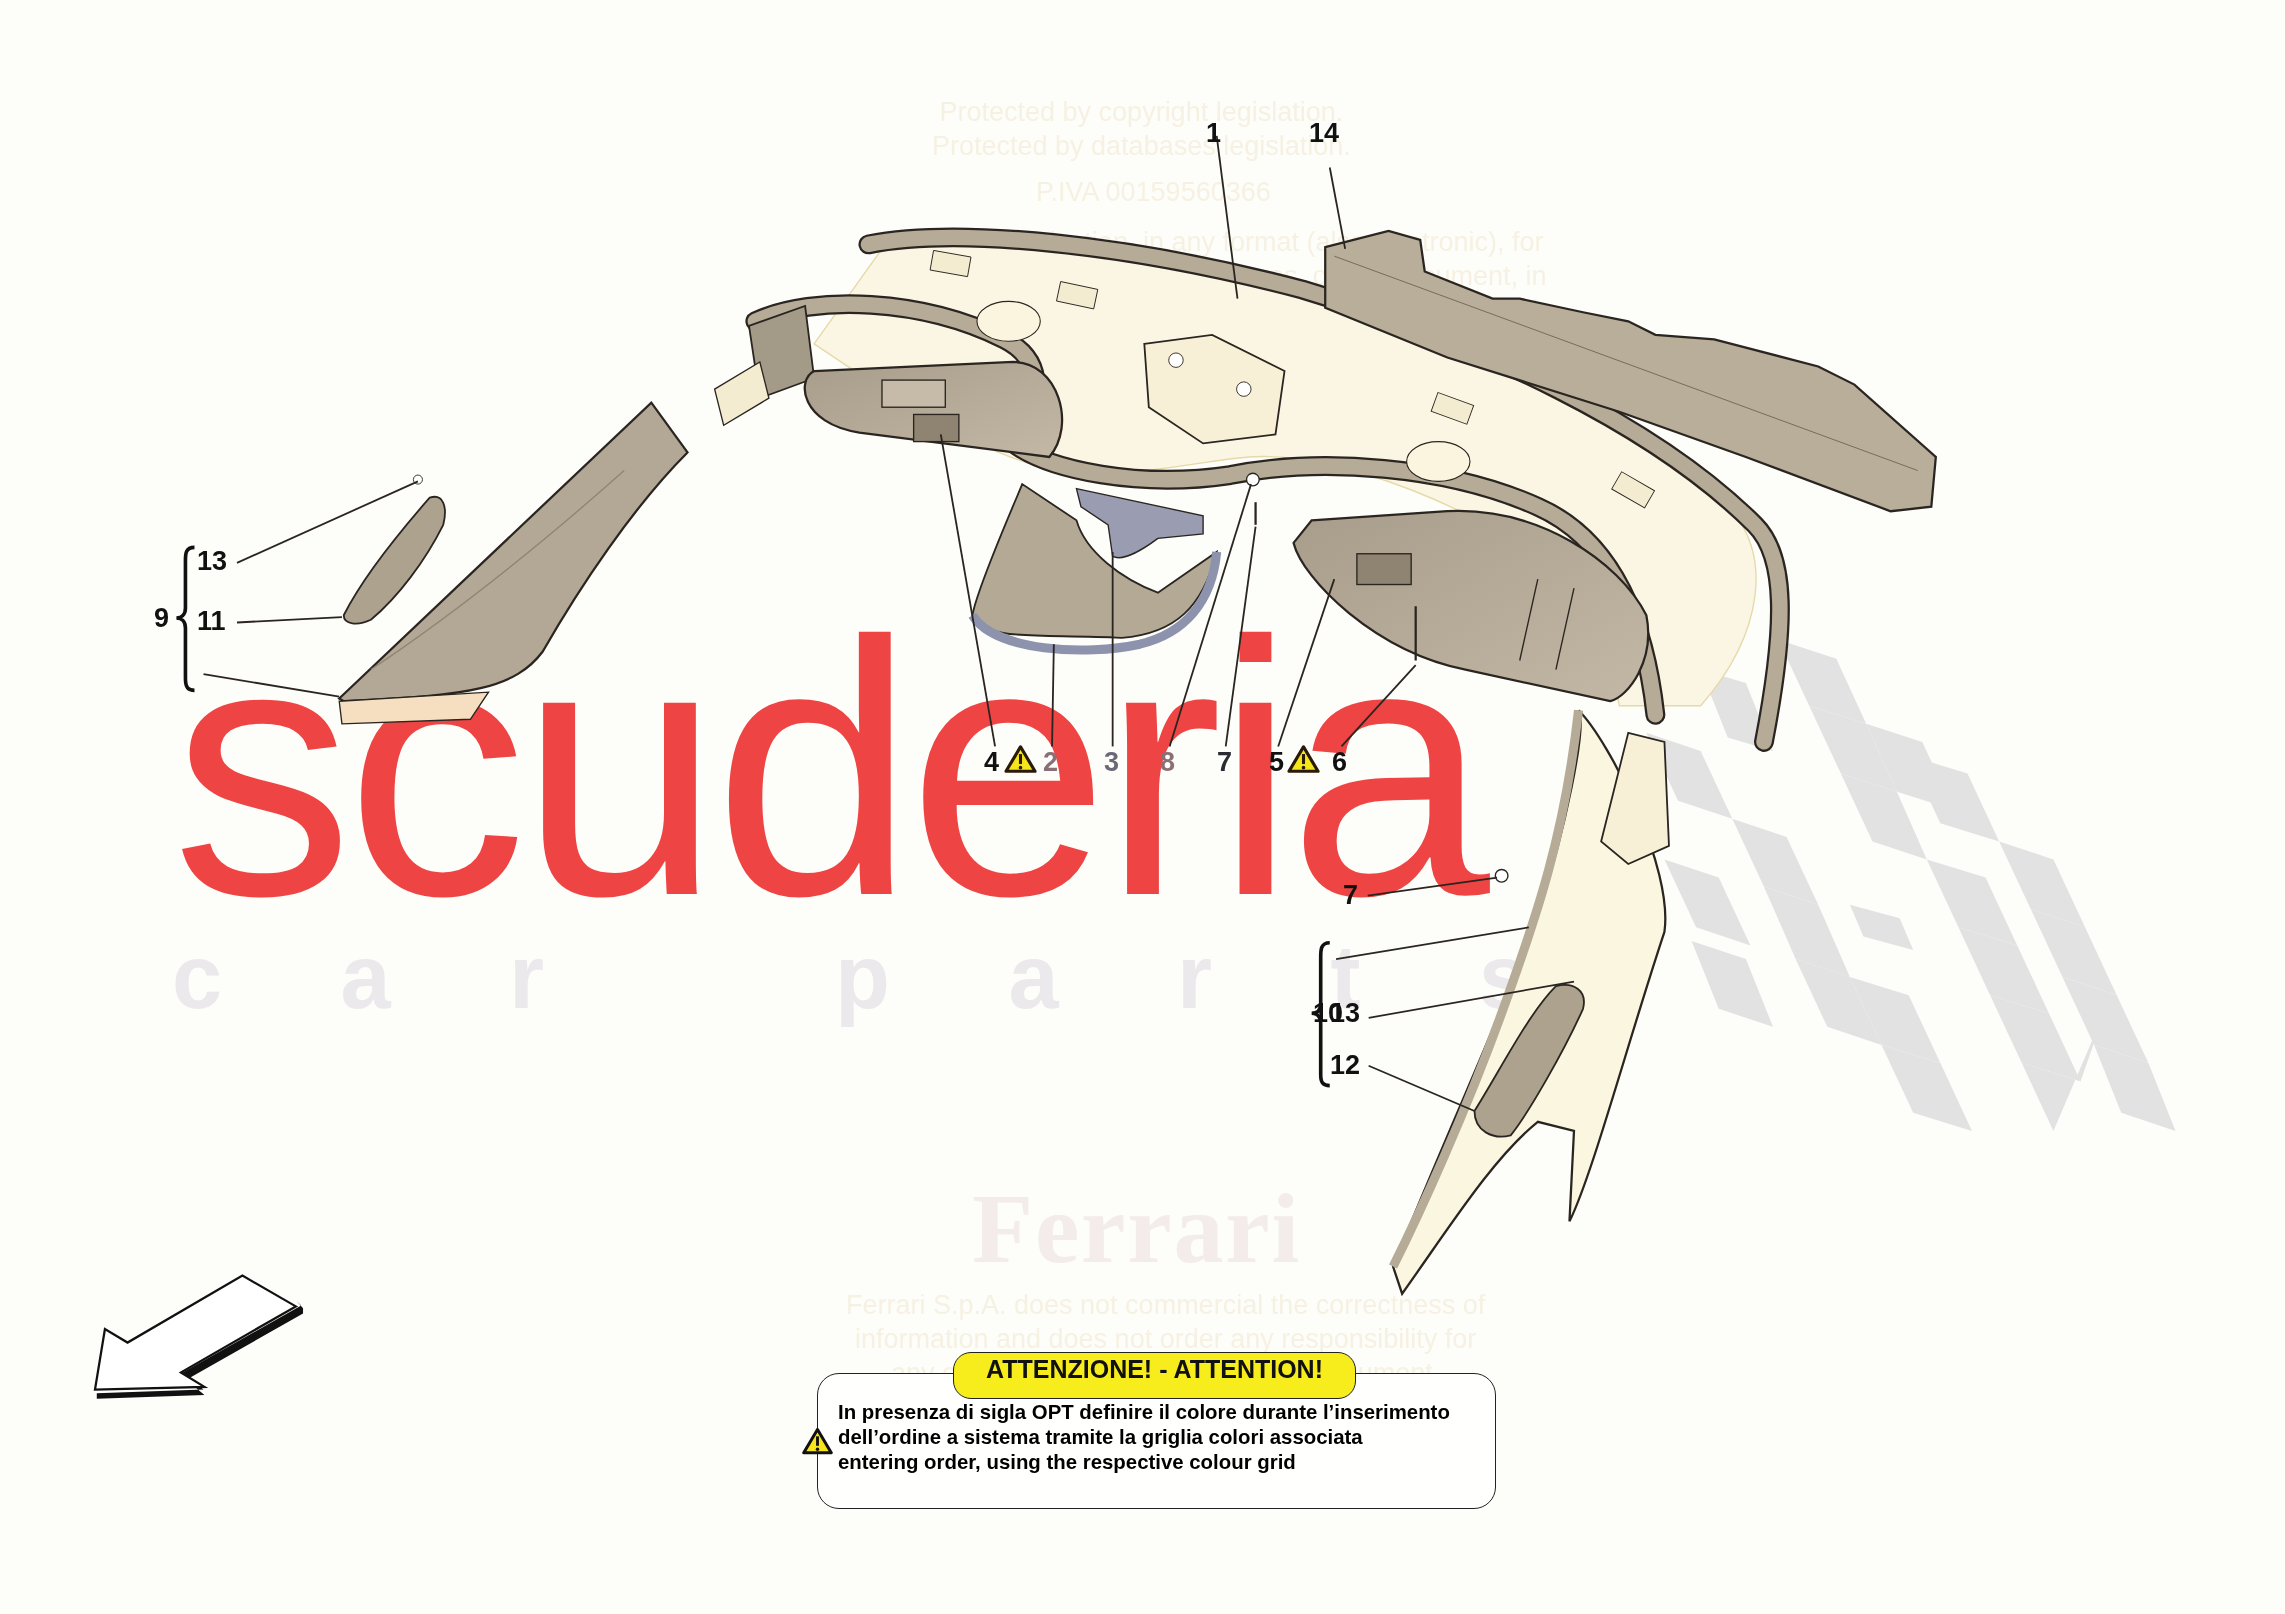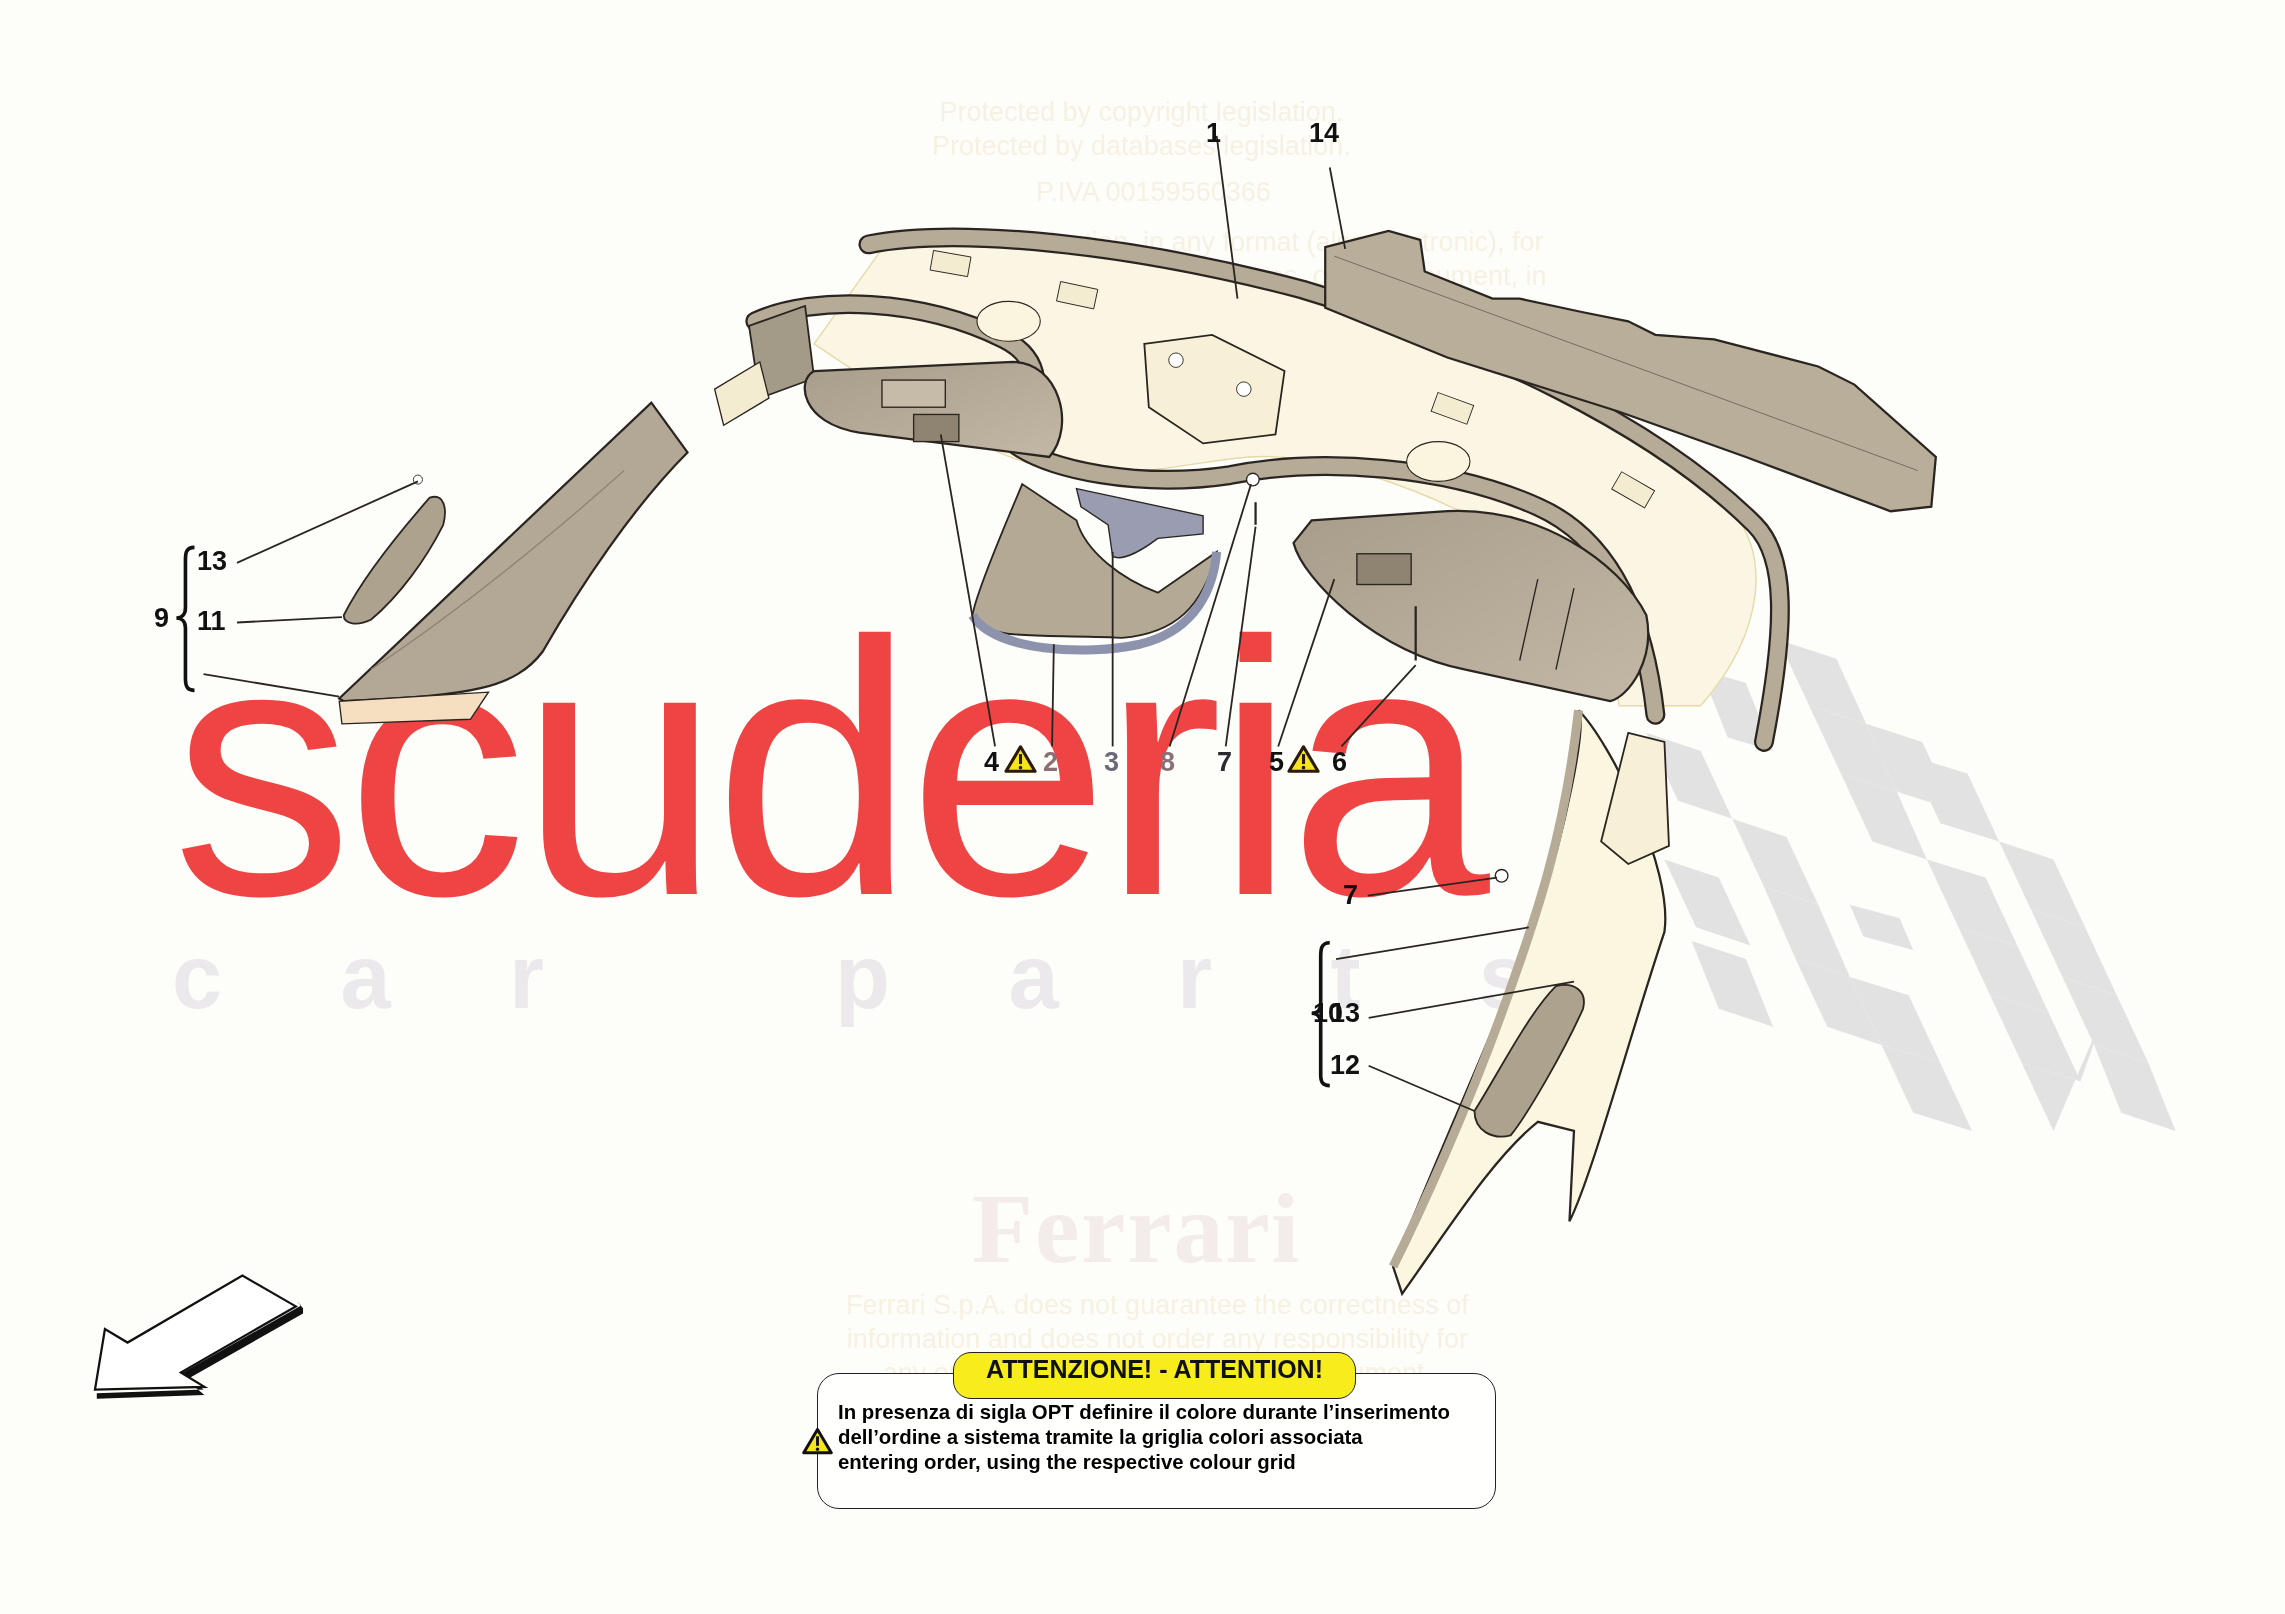--- a/index.html
+++ b/index.html
@@ -72,21 +72,21 @@
   </div>
   <div class="wm-legal" style="left:1036px;top:176px;">P.IVA 00159560366</div>
   <div class="wm-legal" style="left:914px;top:226px;">
     <div>The reproduction, in any format (also electronic), for</div>
     <div>private or commercial purposes, of this document, in</div>
     <div>part or in whole, is not permitted, unless authorized in</div>
     <div>writing by Ferrari S.p.A.</div>
   </div>
   <div class="wm-ferrari">Ferrari</div>
   <div class="wm-legal" style="left:846px;top:1289px;">
-    <div>Ferrari S.p.A. does not guarantee the correctness of</div>
+    <div>Ferrari S.p.A. does not commercial the correctness of</div>
     <div>information and does not order any responsibility for</div>
     <div>any error or graphic drawing in this document.</div>
   </div>
 </div>
 
 <svg class="layer" viewBox="0 0 2526 1785">
   <defs>
     <linearGradient id="gPart" x1="0" y1="0" x2="1" y2="1">
       <stop offset="0" stop-color="#a89d8a"></stop>
         <stop offset="1" stop-color="#c2b8a5"></stop>

